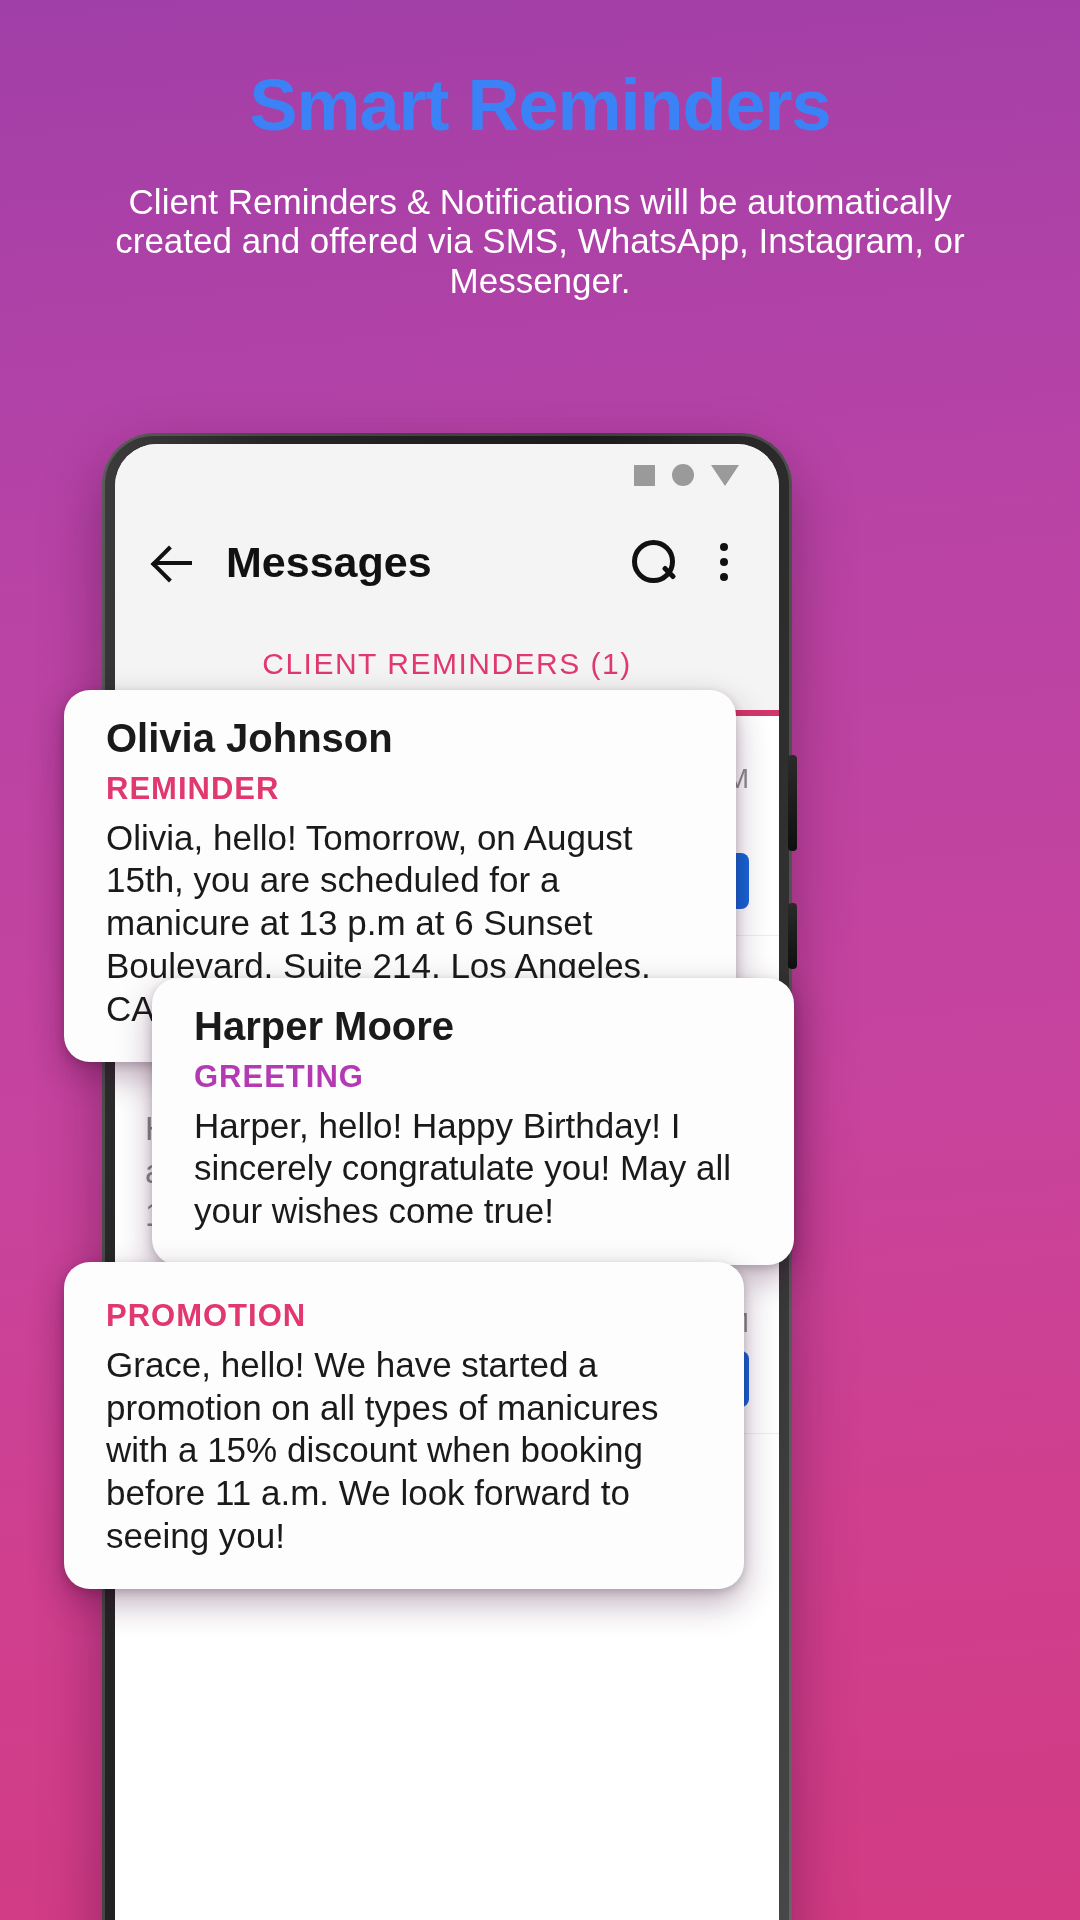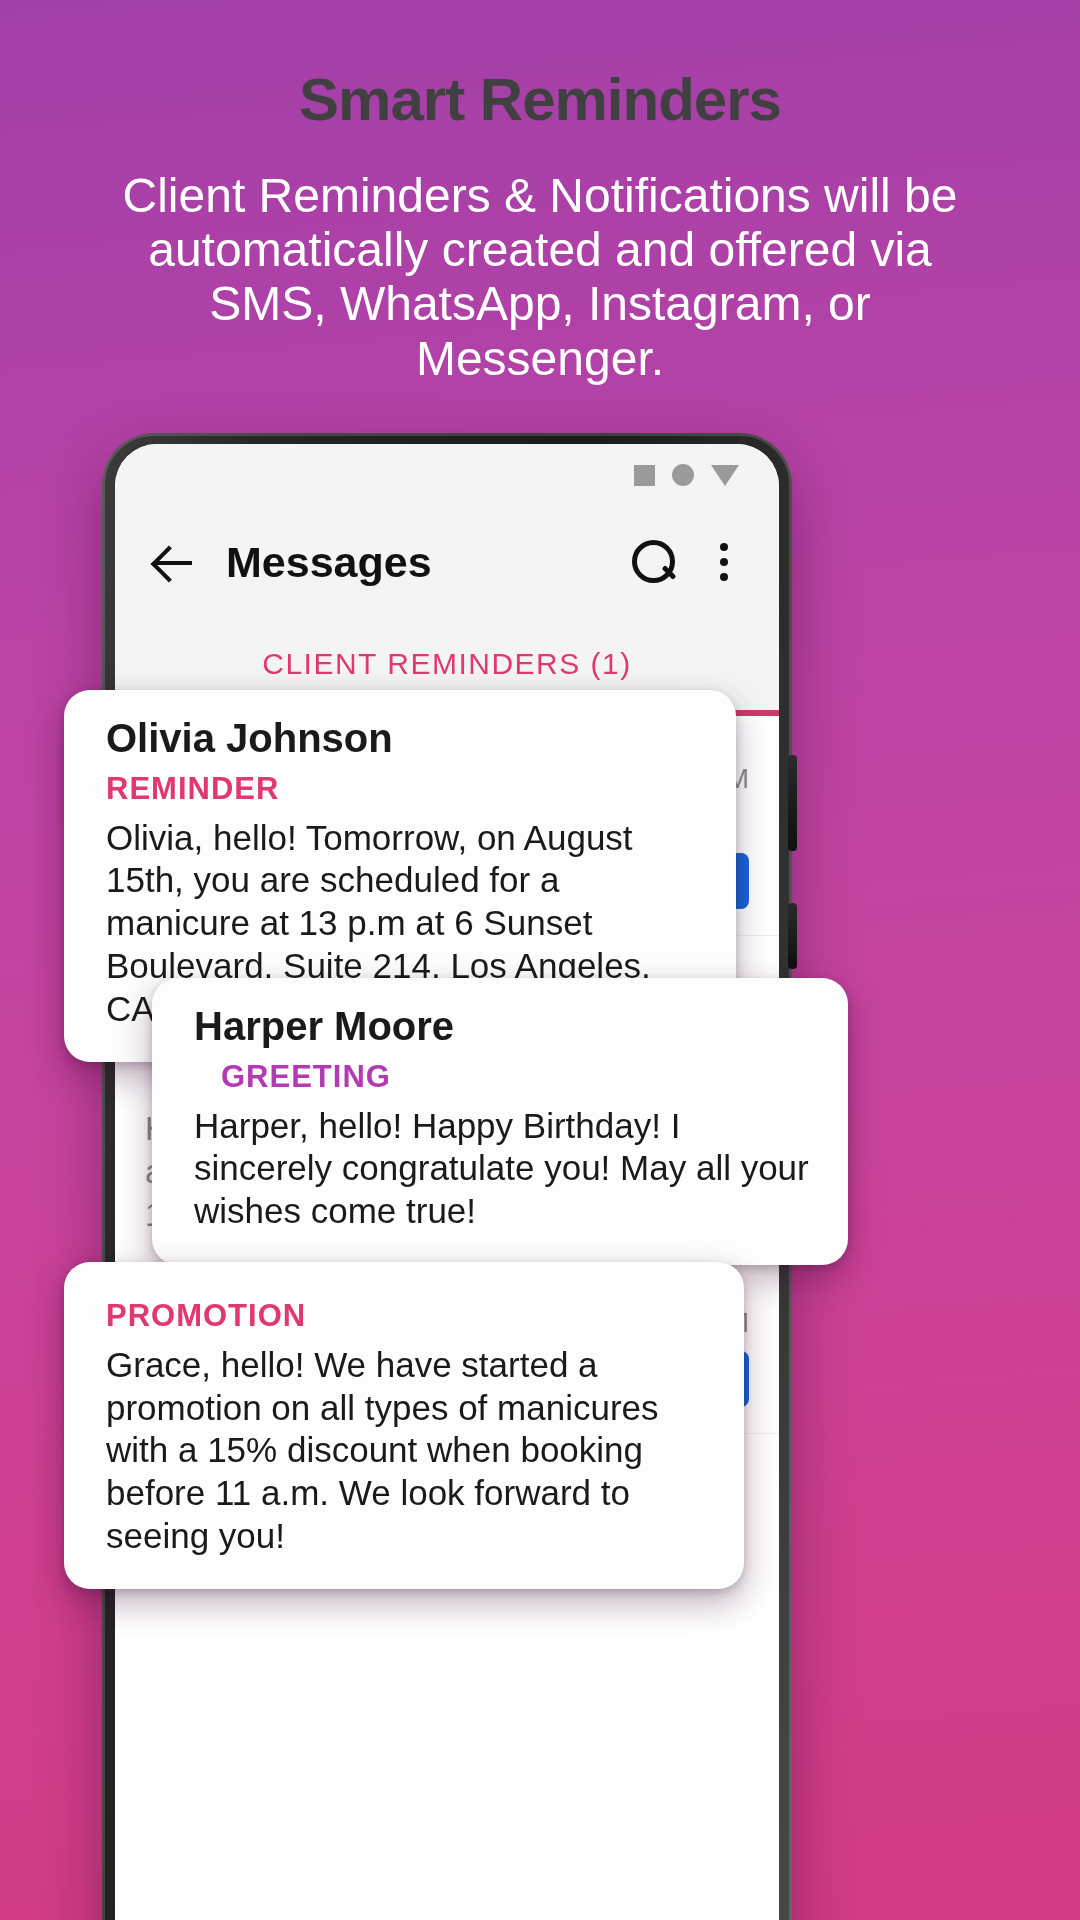--- a/index.html
+++ b/index.html
@@ -8,29 +8,29 @@
     font-family: "Liberation Sans", sans-serif;
     background: linear-gradient(175deg, #a13fa8 0%, #b843a6 28%, #c7439d 58%, #cf3f8e 78%, #d33b84 100%);
     overflow:hidden;
     position:relative;
   }
 
   
   .promo { position:absolute; left:0; top:0; width:1080px; text-align:center; }
   .promo-title {
     margin-top:68px;
-    font-size:60px;
+    font-size:72px;
     font-weight:bold;
-    color:#404040;
+    color:#3b82f6;
     letter-spacing:-1px;
     line-height:1.05;
   }
   .promo-sub {
     margin-top:38px;
-    font-size:48px;
+    font-size:35px;
     color:#ffffff;
     line-height:1.13;
     padding:0 90px;
     font-weight:400;
   }
 
   
   .phone-wrap{
     position:absolute;
     left:102px; top:433px;
@@ -130,21 +130,21 @@
     background:#fdfdfd;
     border-radius:26px;
     box-shadow: 0 14px 34px rgba(60,5,50,.32), 0 3px 10px rgba(0,0,0,.18);
     padding:26px 34px 32px 42px;
   }
   .fcard .fc-name{ font-size:40px; font-weight:bold; color:#1a1a1a; line-height:1.12; }
   .fcard .fc-tag{ font-size:31px; font-weight:bold; letter-spacing:1px; margin-top:10px; }
   .fcard .fc-text{ font-size:35px; color:#1a1a1a; line-height:1.22; margin-top:10px; }
 
   #card-olivia{ left:64px; top:690px;  width:672px; }
-  #card-harper{ left:152px; top:978px; width:696px; }
+  #card-harper{ left:152px; top:978px; width:642px; }
   #card-grace{  left:64px;  top:1262px; width:680px; }
 </style>
 </head>
 <body>
 
 <div class="promo">
   <div class="promo-title">Smart Reminders</div>
   <div class="promo-sub">Client Reminders &amp; Notifications will be automatically created and offered via SMS, WhatsApp, Instagram, or Messenger.</div>
 </div>
 
@@ -214,20 +214,20 @@
 </div>
 
 <div class="fcard" id="card-olivia">
   <div class="fc-name">Olivia Johnson</div>
   <div class="fc-tag" style="color:#e0386f;">REMINDER</div>
   <div class="fc-text">Olivia, hello! Tomorrow, on August 15th, you are scheduled for a manicure at 13 p.m at 6 Sunset Boulevard, Suite 214, Los Angeles, CA 90001</div>
 </div>
 
 <div class="fcard" id="card-harper">
   <div class="fc-name">Harper Moore</div>
-  <div class="fc-tag" style="color:#b43ab4;margin-left:27px;">GREETING</div>
+  <div class="fc-tag" style="color:#b43ab4;">GREETING</div>
   <div class="fc-text">Harper, hello! Happy Birthday! I sincerely congratulate you! May all your wishes come true!</div>
 </div>
 
 <div class="fcard" id="card-grace">
   <div class="fc-tag" style="color:#e0386f;">PROMOTION</div>
   <div class="fc-text">Grace, hello! We have started a promotion on all types of manicures with a 15% discount when booking before 11 a.m. We look forward to seeing you!</div>
 </div>
 
 </body></html>

